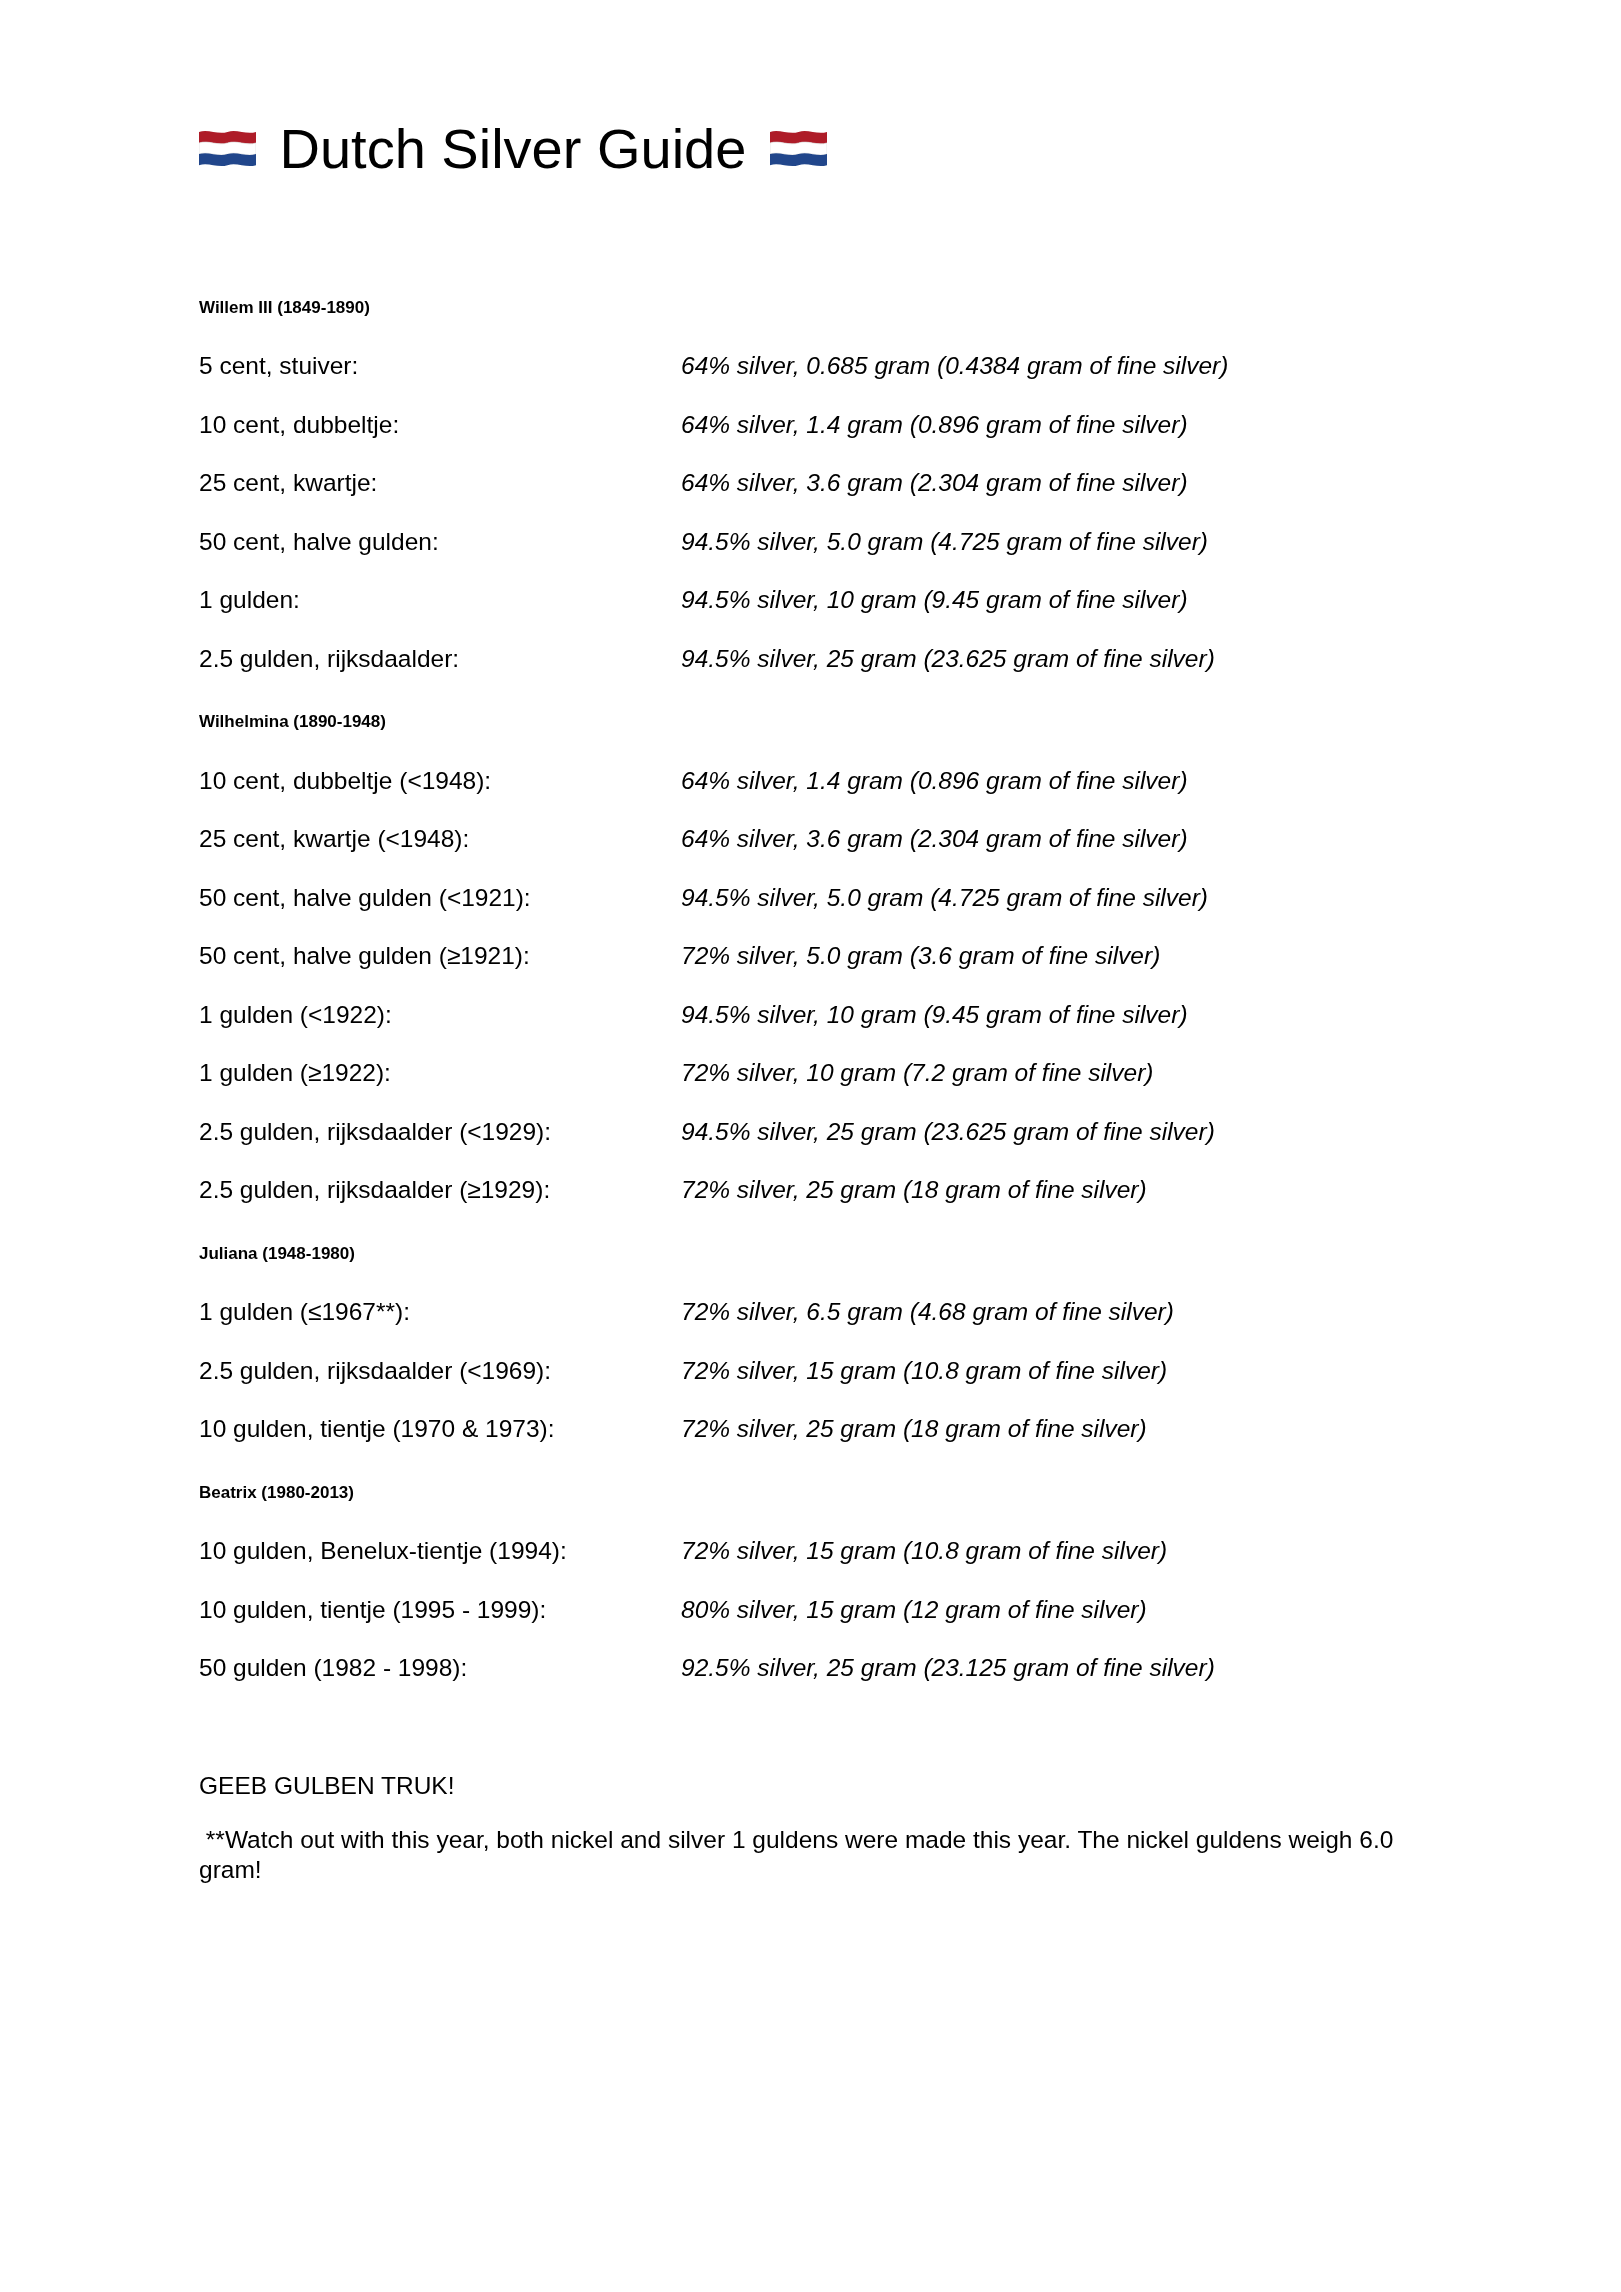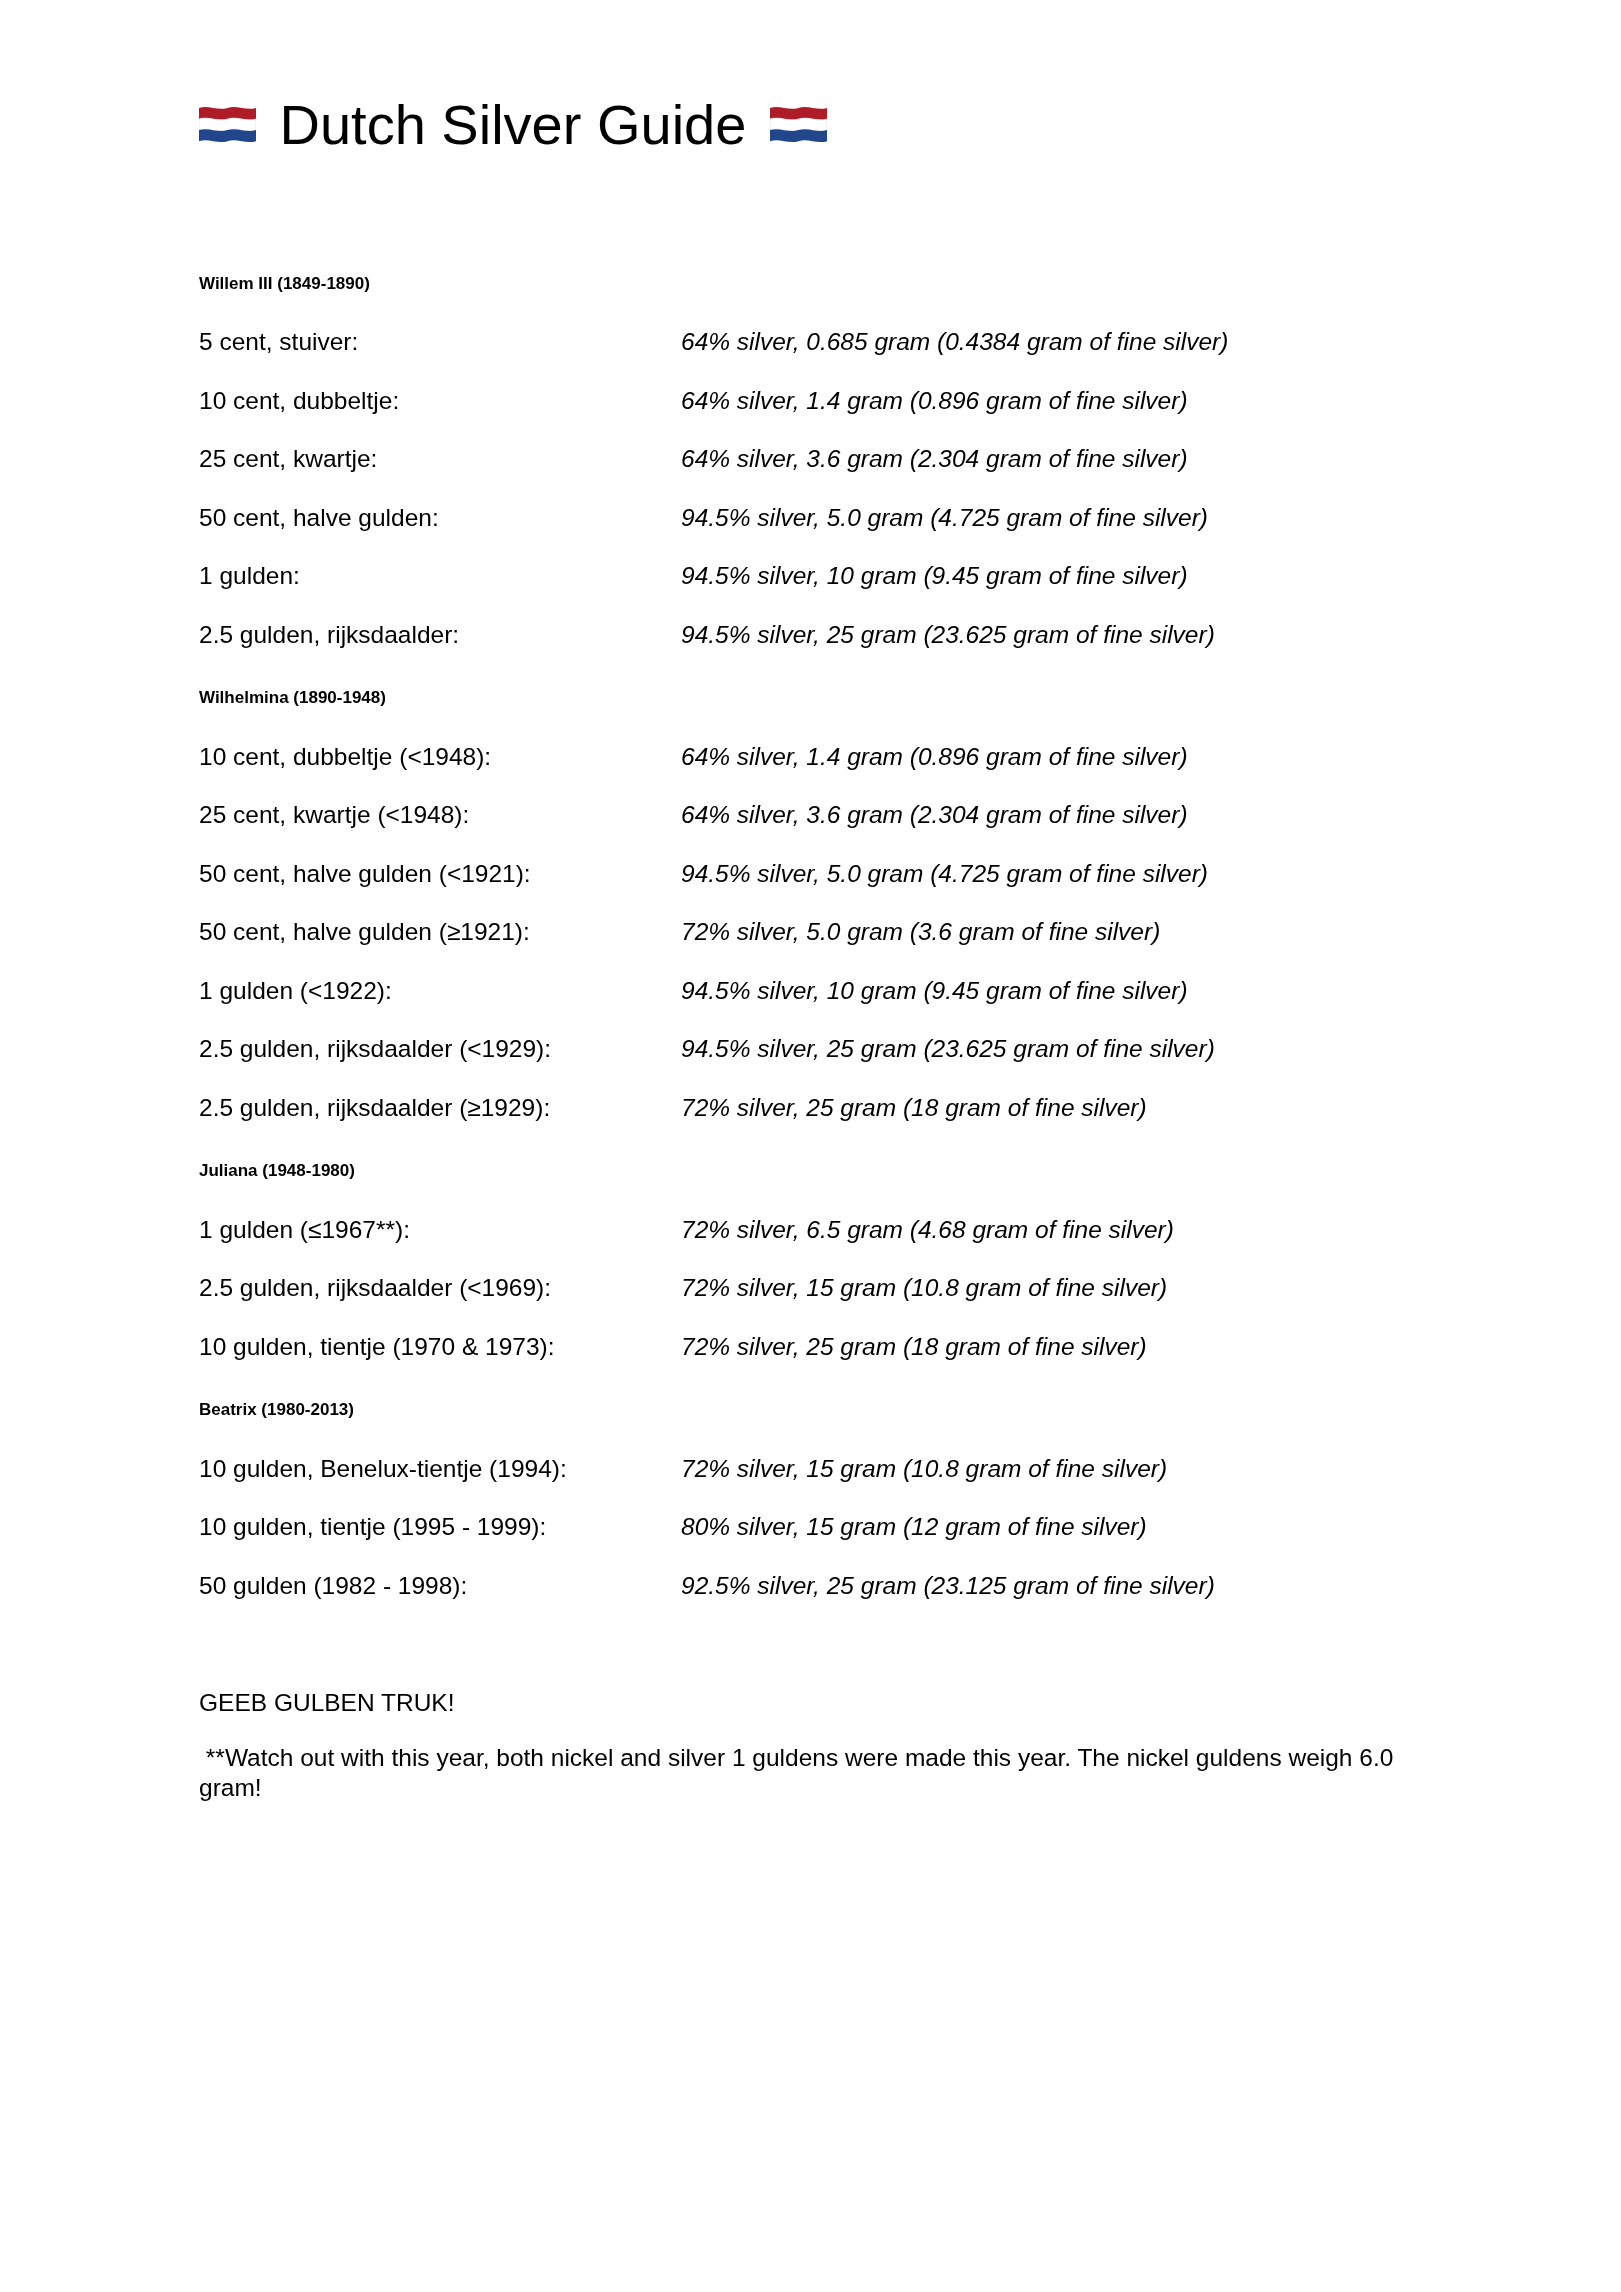--- a/index.html
+++ b/index.html
@@ -8,21 +8,21 @@
       height: 2293px;
       background: #ffffff;
       color: #000000;
       font-family: "Liberation Sans", sans-serif;
       -webkit-font-smoothing: antialiased;
     }
     .page {
       box-sizing: border-box;
       width: 1621px;
       height: 2003px;
-      padding: 94px 196px 0 199px;
+      padding: 118px 196px 0 199px;
       overflow: hidden;
     }
     .title {
       display: flex;
       align-items: center;
       gap: 23.5px;
       font-size: 56px;
       font-weight: 400;
       line-height: 1.1;
       margin: 0 0 116px 0;
@@ -127,20 +127,24 @@
         </div>
         <div class="row">
           <div class="label">50 cent, halve gulden (≥1921):</div>
           <div class="value">72% silver, 5.0 gram (3.6 gram of fine silver)</div>
         </div>
         <div class="row">
           <div class="label">1 gulden (&lt;1922):</div>
           <div class="value">94.5% silver, 10 gram (9.45 gram of fine silver)</div>
         </div>
         <div class="row">
+          <div class="label">1 gulden (≥1922):</div>
+          <div class="value">72% silver, 10 gram (7.2 gram of fine silver)</div>
+        </div>
+        <div class="row">
           <div class="label">2.5 gulden, rijksdaalder (&lt;1929):</div>
           <div class="value">94.5% silver, 25 gram (23.625 gram of fine silver)</div>
         </div>
         <div class="row">
           <div class="label">2.5 gulden, rijksdaalder (≥1929):</div>
           <div class="value">72% silver, 25 gram (18 gram of fine silver)</div>
         </div>
       </section>
       <section class="section">
         <h2 class="section-heading">Juliana (1948-1980)</h2>

